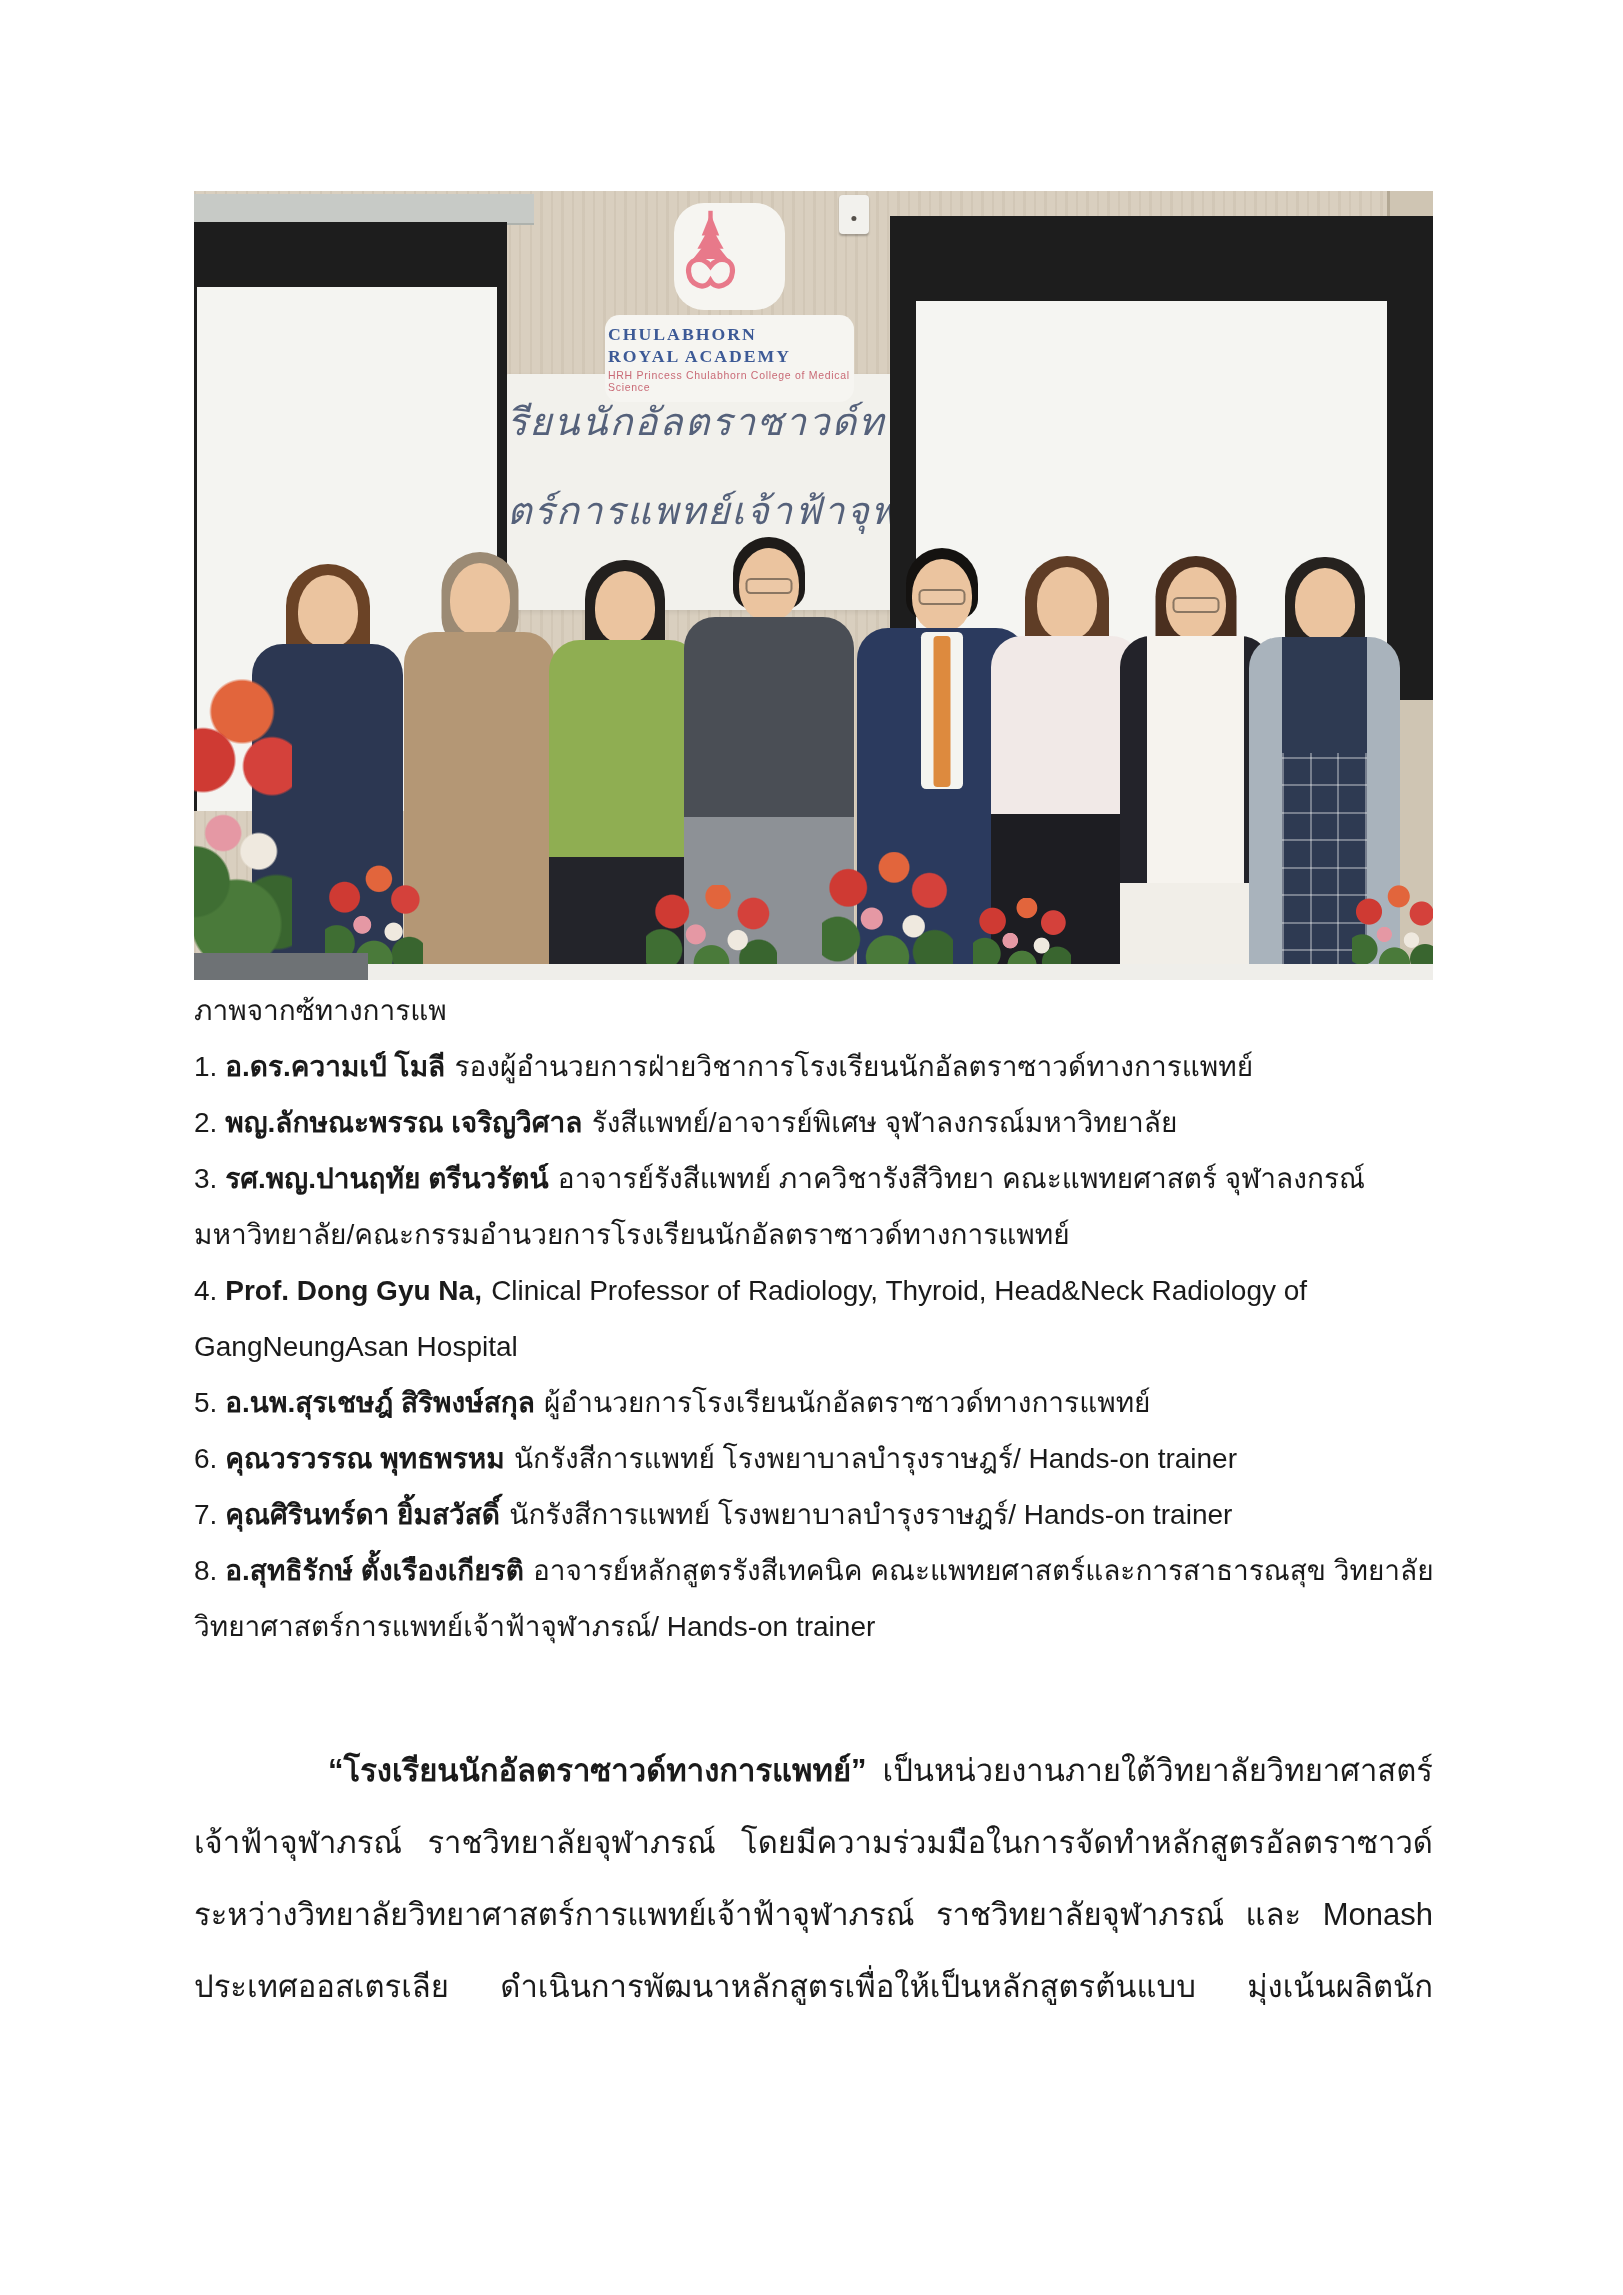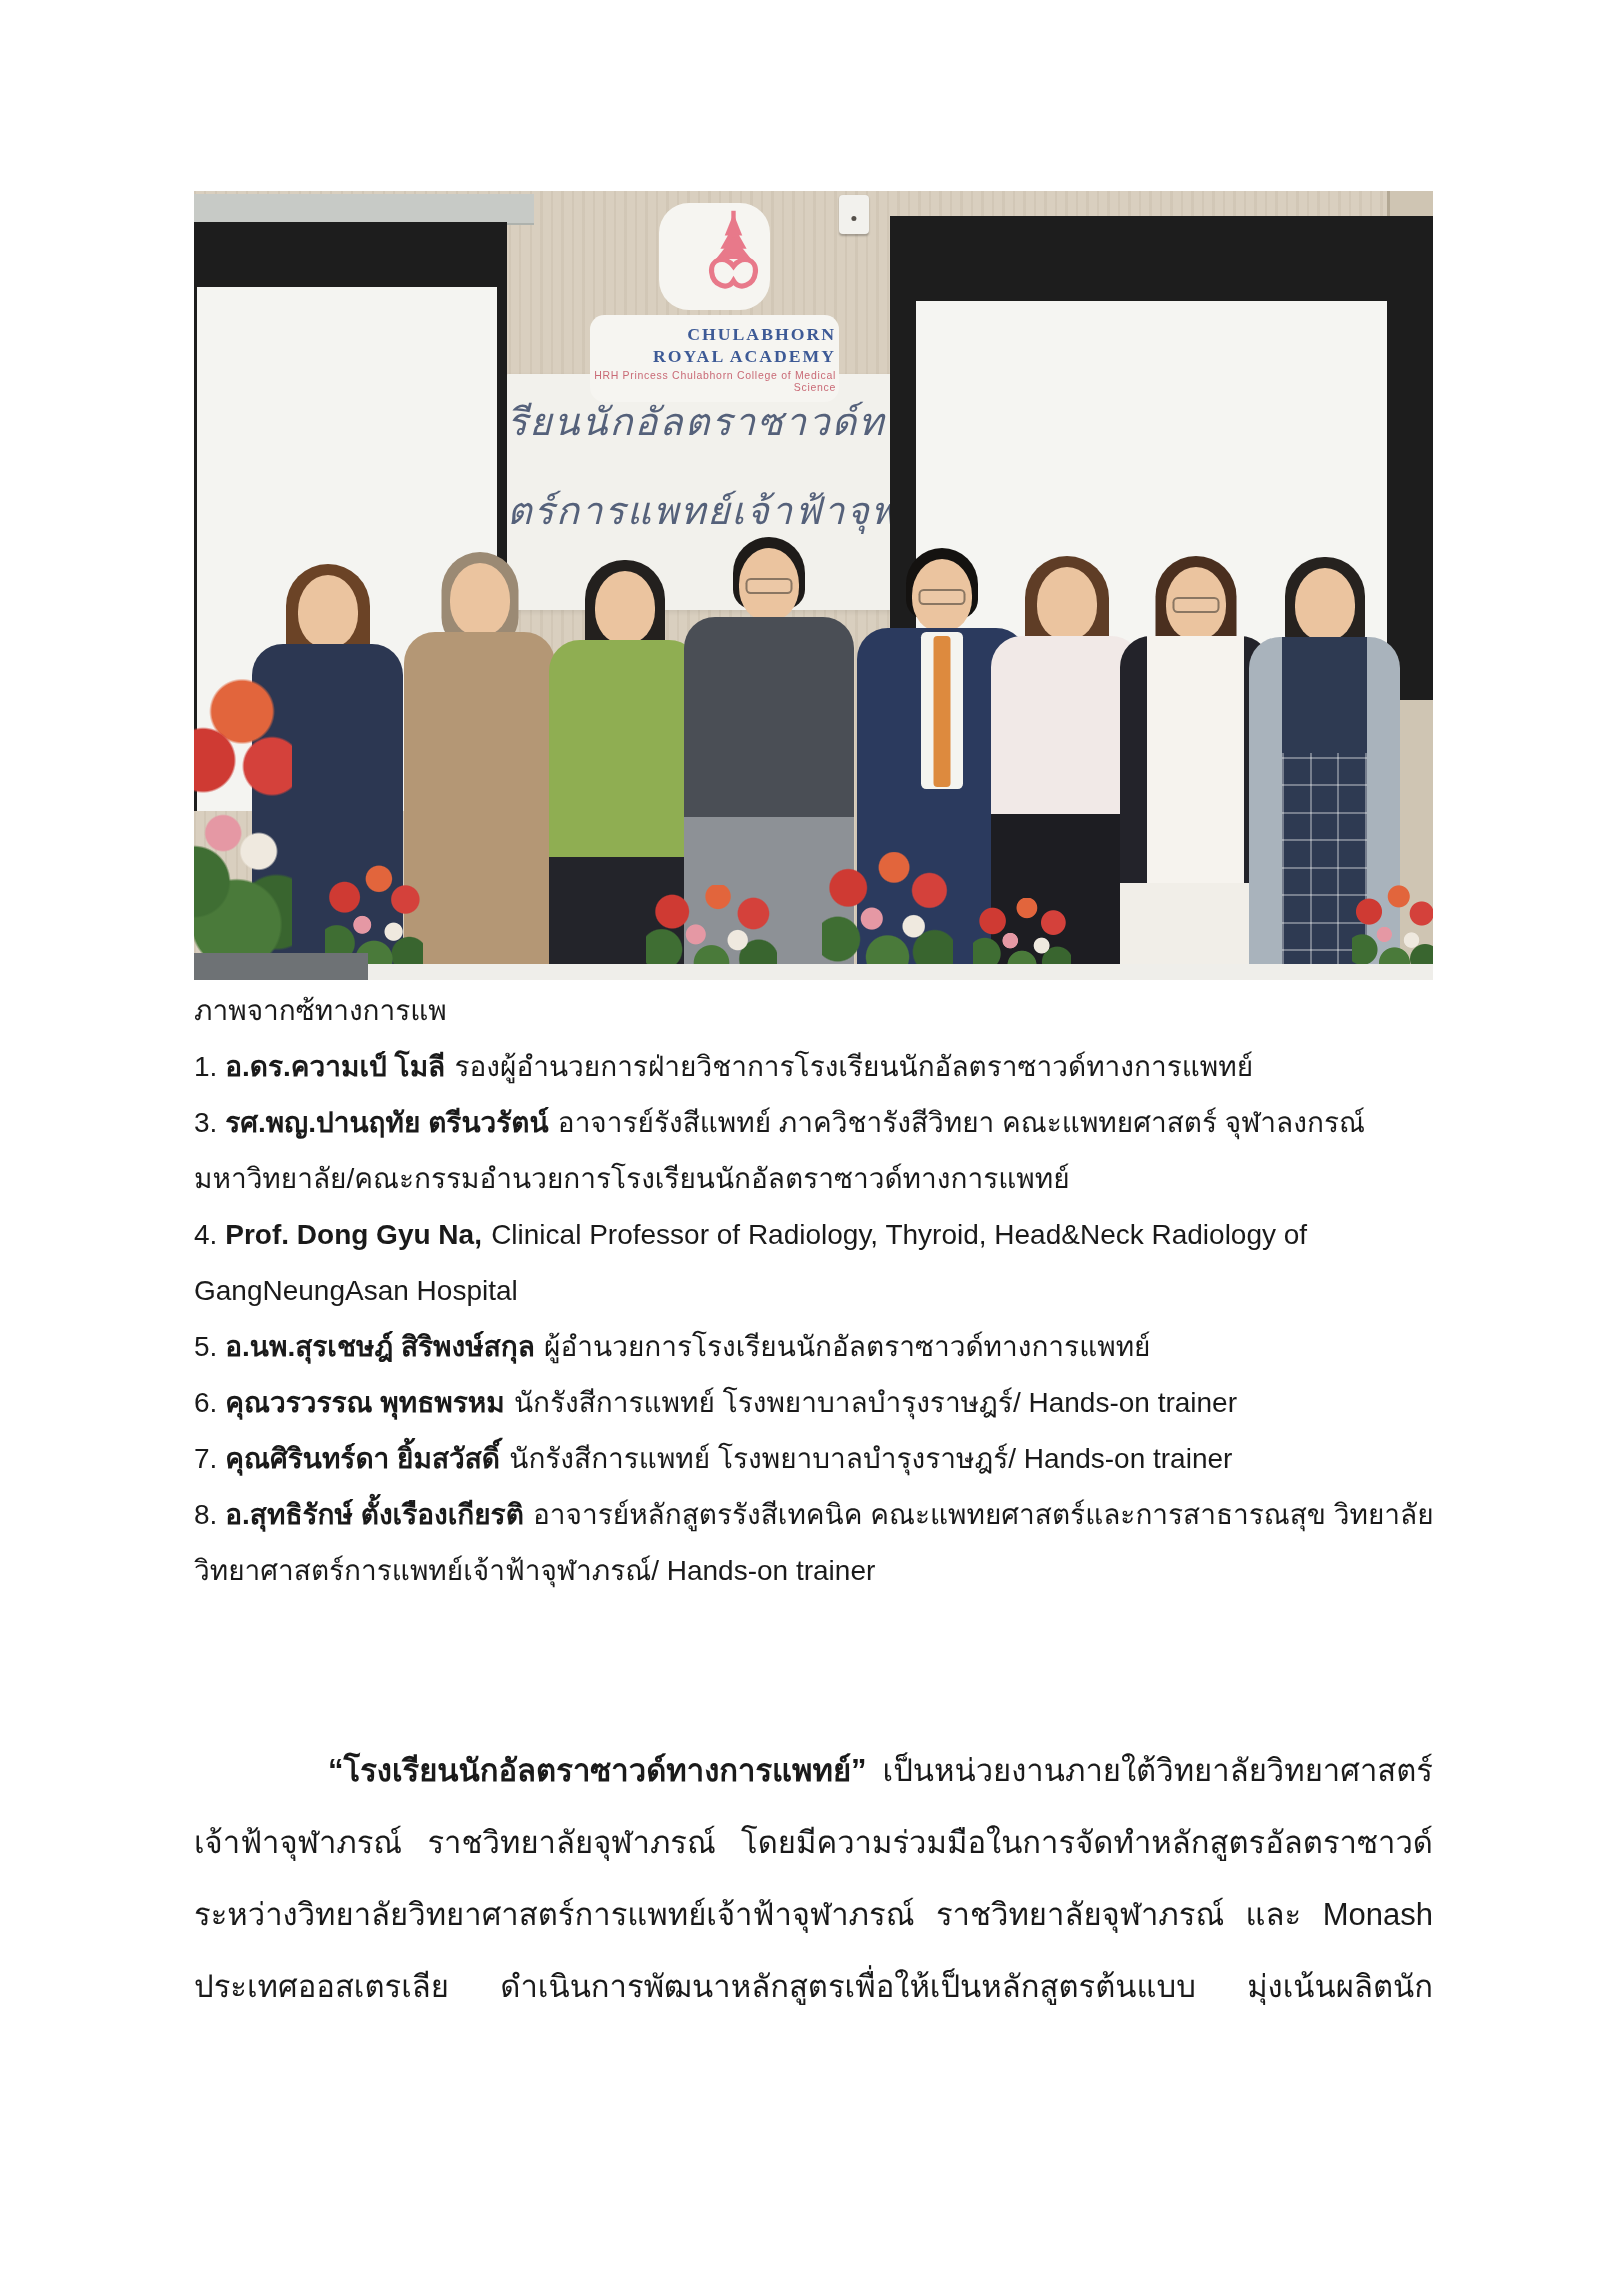--- a/index.html
+++ b/index.html
@@ -29,21 +29,21 @@
     font-size:38px;letter-spacing:2px;white-space:nowrap;padding-left:3.9px;
   }
   .banner .bline.l1{margin-top:17px;}
   .banner .bline.l2{margin-top:27.5px;}
 
   .screen-left{position:absolute;left:0;top:31px;width:313px;height:589px;background:#1d1d1d;}
   .screen-left .canvas{position:absolute;left:3.3px;right:10.5px;top:65px;bottom:0;background:#f4f4f1;}
   .screen-right{position:absolute;left:696px;top:25px;width:543px;height:484px;background:#1d1d1d;}
   .screen-right .canvas{position:absolute;left:26px;right:46px;top:85px;bottom:46px;background:#f5f5f2;}
 
-  .logo{position:absolute;left:396px;top:11.8px;width:249px;text-align:right;}
+  .logo{position:absolute;left:411px;top:11.8px;width:249px;text-align:left;}
   .crown-sticker{margin:0 auto;width:111px;border-radius:30px;background:#f6f5f1;padding:6.5px 0 1.3px;}
   .plaque{margin:5.2px auto 0;width:243px;border-radius:14.4px;background:#f6f5f1;padding:7.9px 2.6px 9.2px;}
   .logo-title{font-family:"Liberation Serif",serif;font-weight:bold;color:#3d5a96;font-size:17.7px;letter-spacing:2px;line-height:22px;}
   .logo-sub{font-family:Liberation Sans, sans-serif;color:#c96a76;font-size:10.5px;margin-top:2.6px;letter-spacing:0.7px;}
 
   .person{position:absolute;}
   .person .hair{position:absolute;top:0;left:50%;transform:translateX(-50%);}
   .person .face{position:absolute;top:10.5px;left:50%;transform:translateX(-50%);width:60px;height:73px;border-radius:50% 50% 46% 46%;background:#ebc49f;}
   .person .glasses{position:absolute;top:41px;left:50%;transform:translateX(-50%);width:43px;height:11.8px;border:2px solid rgba(40,35,30,.5);border-radius:5.2px;background:rgba(255,255,255,.08);}
   .person .torso{position:absolute;top:80px;left:0;right:0;bottom:0;border-radius:31px 31px 0 0;}
@@ -185,20 +185,23 @@
     <div class="table"></div>
   </figure>
 
   <div class="caption">
     <div class="cap-line">ภาพจากซ้ทางการแพ</div>
 
     <div class="cap-item">
       <span class="num">1.</span><span class="nm">อ.ดร.ความเป์ โมลี</span><span class="ds">รองผู้อำนวยการฝ่ายวิชาการโรงเรียนนักอัลตราซาวด์ทางการแพทย์</span>
     </div>
     <div class="cap-item">
+      <span class="num">2.</span><span class="nm">พญ.ลักษณะพรรณ เจริญวิศาล</span><span class="ds">รังสีแพทย์/อาจารย์พิเศษ จุฬาลงกรณ์มหาวิทยาลัย</span>
+    </div>
+    <div class="cap-item">
       <span class="num">3.</span><span class="nm">รศ.พญ.ปานฤทัย ตรีนวรัตน์</span><span class="ds">อาจารย์รังสีแพทย์ ภาควิชารังสีวิทยา คณะแพทยศาสตร์ จุฬาลงกรณ์มหาวิทยาลัย/คณะกรรมอำนวยการโรงเรียนนักอัลตราซาวด์ทางการแพทย์</span>
     </div>
     <div class="cap-item">
       <span class="num">4.</span><span class="nm">Prof. Dong Gyu Na,</span><span class="ds">Clinical Professor of Radiology, Thyroid, Head&amp;Neck Radiology of GangNeungAsan Hospital</span>
     </div>
     <div class="cap-item">
       <span class="num">5.</span><span class="nm">อ.นพ.สุรเชษฎ์ สิริพงษ์สกุล</span><span class="ds">ผู้อำนวยการโรงเรียนนักอัลตราซาวด์ทางการแพทย์</span>
     </div>
     <div class="cap-item">
       <span class="num">6.</span><span class="nm">คุณวรวรรณ พุทธพรหม</span><span class="ds">นักรังสีการแพทย์ โรงพยาบาลบำรุงราษฎร์/ Hands-on trainer</span>

